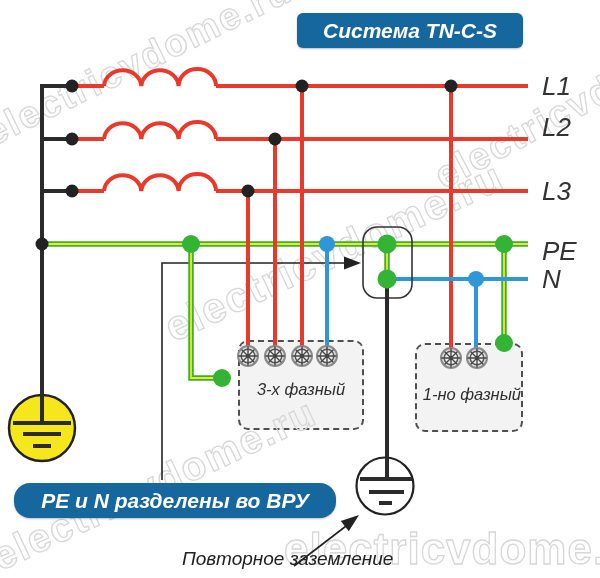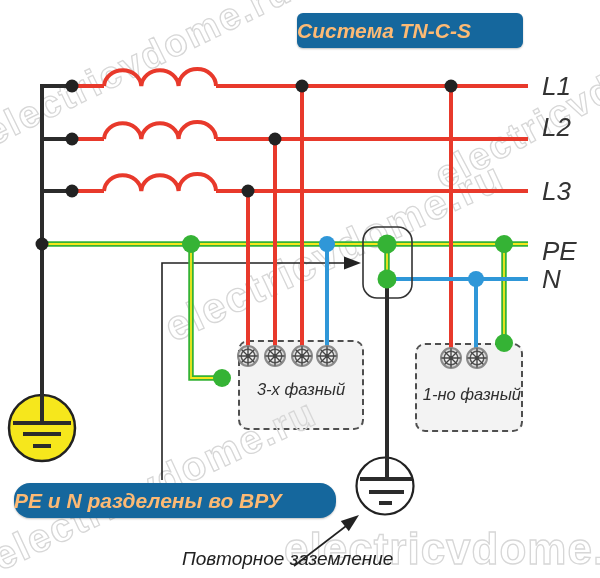--- a/index.html
+++ b/index.html
@@ -37,23 +37,23 @@
   .thin{stroke:#222;stroke-width:1.6;fill:none;}
   .dot-black{fill:#222;}
   .dot-green{fill:var(--pe-green);}
   .dot-blue{fill:var(--neutral-blue);}
   
   .line-label{
     position:absolute;left:542px;z-index:4;font-style:italic;font-size:26px;
     color:#333;line-height:30px;
   }
   .badge{
-    position:absolute;z-index:4;background:var(--panel-blue);color:#fdba74;
+    position:absolute;z-index:4;background:var(--panel-blue);color:#ffffff;
     border-radius:6px;font-weight:700;font-style:italic;font-size:21px;
-    display:flex;align-items:center;
+    display:flex;align-items:center;justify-content:center;
     box-shadow:0 1px 2px rgba(0,0,0,.25);
   }
   .title-badge{left:297px;top:13px;width:226px;height:35px;}
   .callout-badge{left:14px;top:483px;width:322px;height:35px;border-radius:16px;}
   .caption{
     position:absolute;left:182px;top:548px;z-index:4;font-style:italic;
     font-size:19px;color:#222;
   }
 </style>
 </head>

